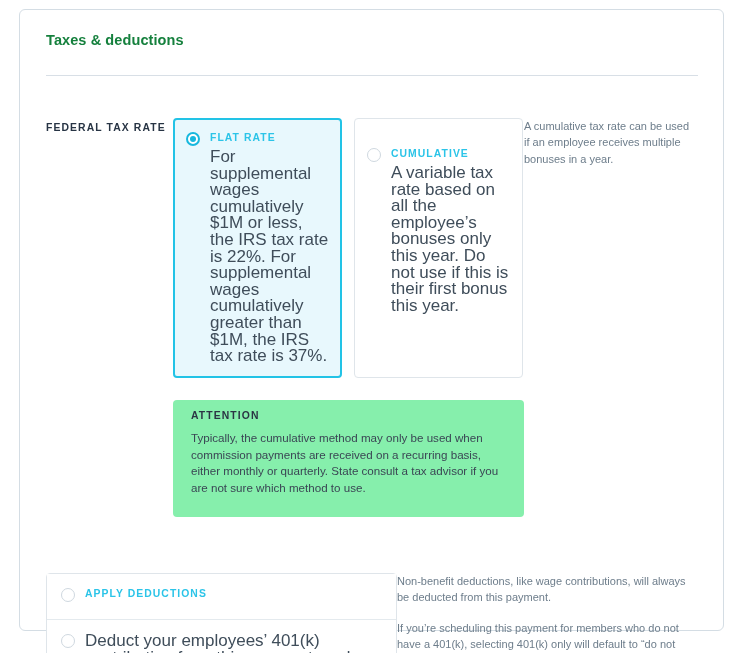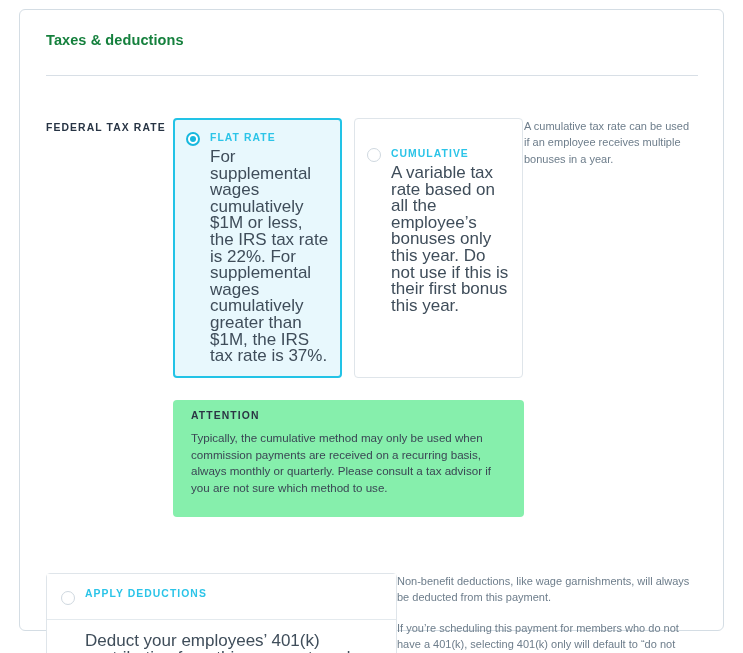--- a/index.html
+++ b/index.html
@@ -197,21 +197,21 @@
     width: 351px;
     border: 1px solid #dfe5ea;
     border-radius: 4px;
     background: #ffffff;
     overflow: visible;
     position: relative;
   }
   .opt-item {
     box-sizing: border-box;
     display: flex;
-    align-items: flex-end;
+    align-items: flex-start;
     padding: 13px 14px 14px 14px;
     border-bottom: 1px solid #e4eaee;
     background: #ffffff;
     position: relative;
   }
   .opt-item:last-child { border-bottom: none; }
 
   .spacer-26 { height: 26px; }
   .spacer-40 { height: 40px; }
 </style>
@@ -246,21 +246,21 @@
               <div class="opt-body">
                 <div class="opt-title">Cumulative</div>
                 <p class="opt-desc">A variable tax rate based on all the employee’s bonuses only this year. Do not use if this is their first bonus this year.</p>
               </div>
             </div>
 
           </div>
 
           <div class="attention">
             <div class="attention-title">Attention</div>
-            <p class="attention-text">Typically, the cumulative method may only be used when commission payments are received on a recurring basis, always monthly or quarterly. Please consult a tax advisor if you are not sure which method to use.</p>
+            <p class="attention-text">Typically, the cumulative method may only be used when commission payments are received on a recurring basis, either monthly or quarterly. State consult a tax advisor if you are not sure which method to use.</p>
           </div>
         </div>
 
         <div class="row-aside">
           <p class="aside-text">A cumulative tax rate can be used if an employee receives multiple bonuses in a year.</p>
         </div>
       </div>
 
       <div class="spacer-40"></div>
 
@@ -280,20 +280,20 @@
               <span class="radio"></span>
               <div class="opt-body">
                 <p class="opt-desc">Deduct your employees’ 401(k) contribution from this payment, and debit your company for any applicable employer’s match.</p>
               </div>
             </div>
 
           </div>
         </div>
 
         <div class="row-aside">
-          <p class="aside-text">Non-benefit deductions, like wage garnishments, will always be deducted from this payment.</p>
+          <p class="aside-text">Non-benefit deductions, like wage contributions, will always be deducted from this payment.</p>
           <p class="aside-text">If you’re scheduling this payment for members who do not have a 401(k), selecting 401(k) only will default to “do not apply deductions”.</p>
         </div>
       </div>
 
     </div>
   </div>
 </div>
 
 </body></html>

